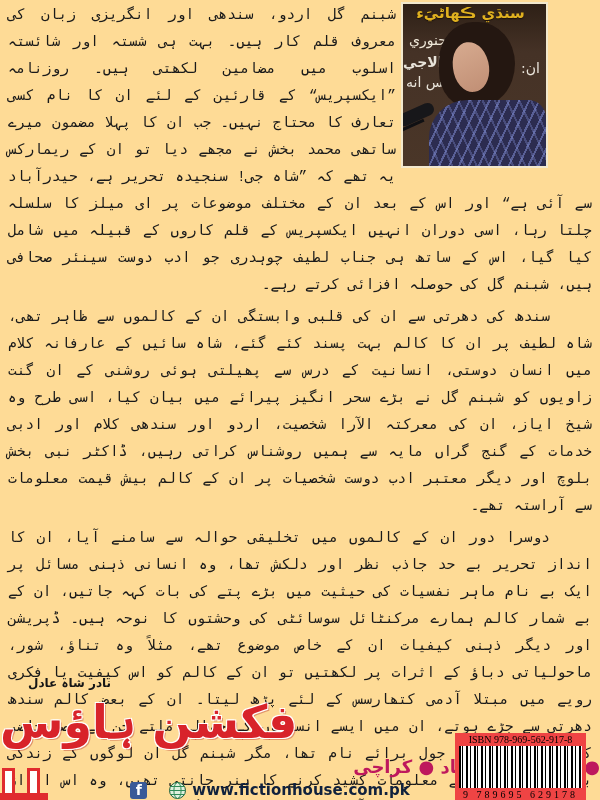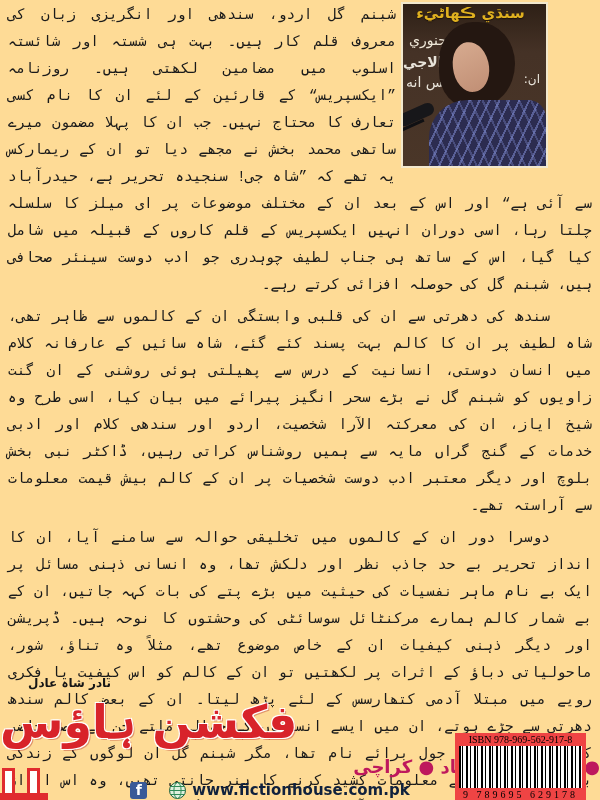--- a/index.html
+++ b/index.html
@@ -32,21 +32,21 @@
     background:linear-gradient(180deg,#2e2016 0%,#453226 30%,#4a3628 100%);
     border:2px solid #f2e8cd;box-sizing:border-box;overflow:hidden;
   }
   .banner-title{
     position:absolute;top:0;left:-8px;right:0;text-align:center;
     color:#E0B11F;font-size:15px;font-weight:bold;direction:rtl;white-space:nowrap;
     text-shadow:0 1px 1px #1c120b;
   }
   .banner-line{position:absolute;color:#e9e4da;font-size:14px;direction:rtl;white-space:nowrap;}
   .bl1{left:6px;top:28px;color:#efe8d8;}
-  .bl2{right:6px;top:68px;font-size:12px;}
+  .bl2{right:6px;top:56px;font-size:14px;}
   .bl3{left:0px;top:50px;font-weight:bold;}
   .bl4{left:3px;top:70px;}
   .hair{
     position:absolute;left:36px;top:18px;width:76px;height:86px;
     background:#241711;border-radius:48% 52% 55% 45%;
   }
   .face{
     position:absolute;left:50px;top:38px;width:36px;height:50px;
     background:linear-gradient(160deg,#d7ab90,#c08e74);
     border-radius:46% 54% 48% 52%;transform:rotate(-6deg);

